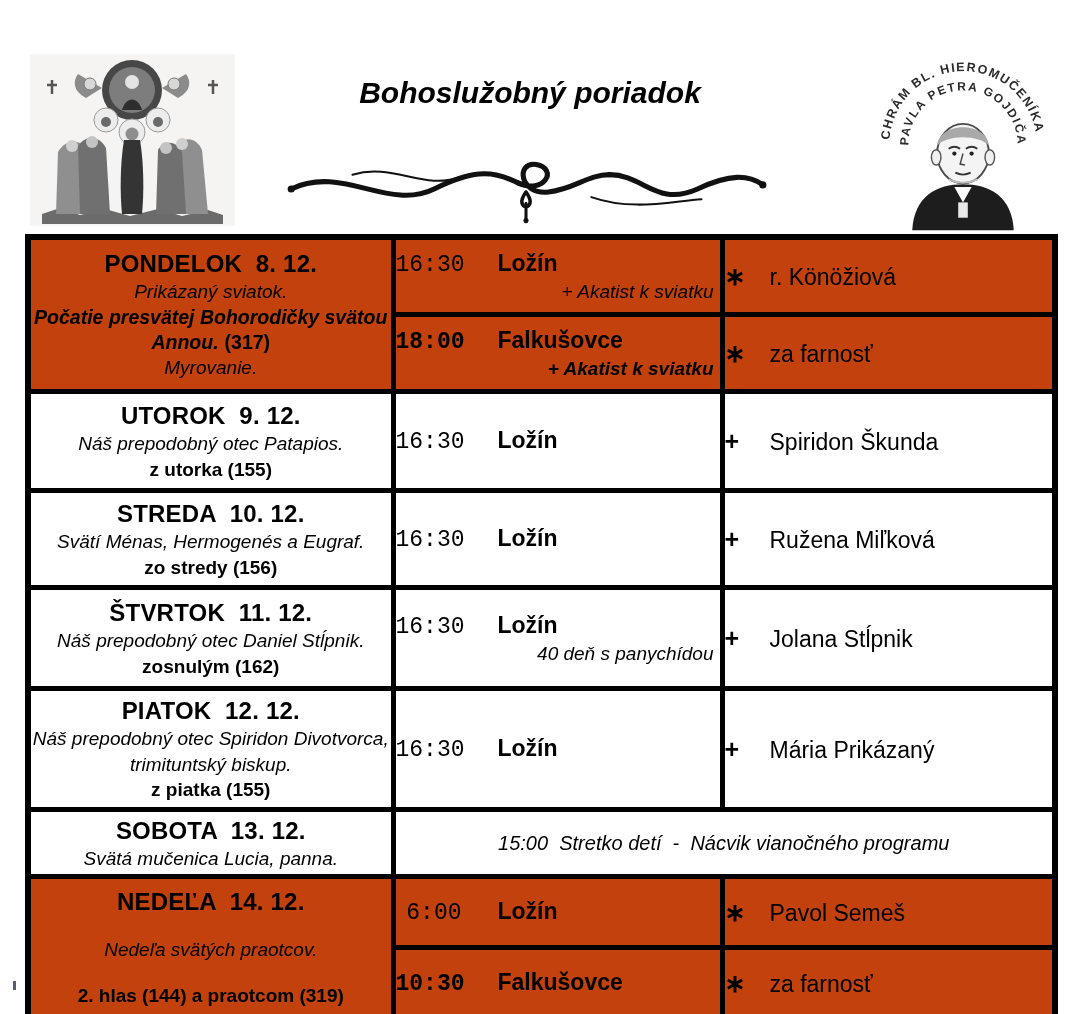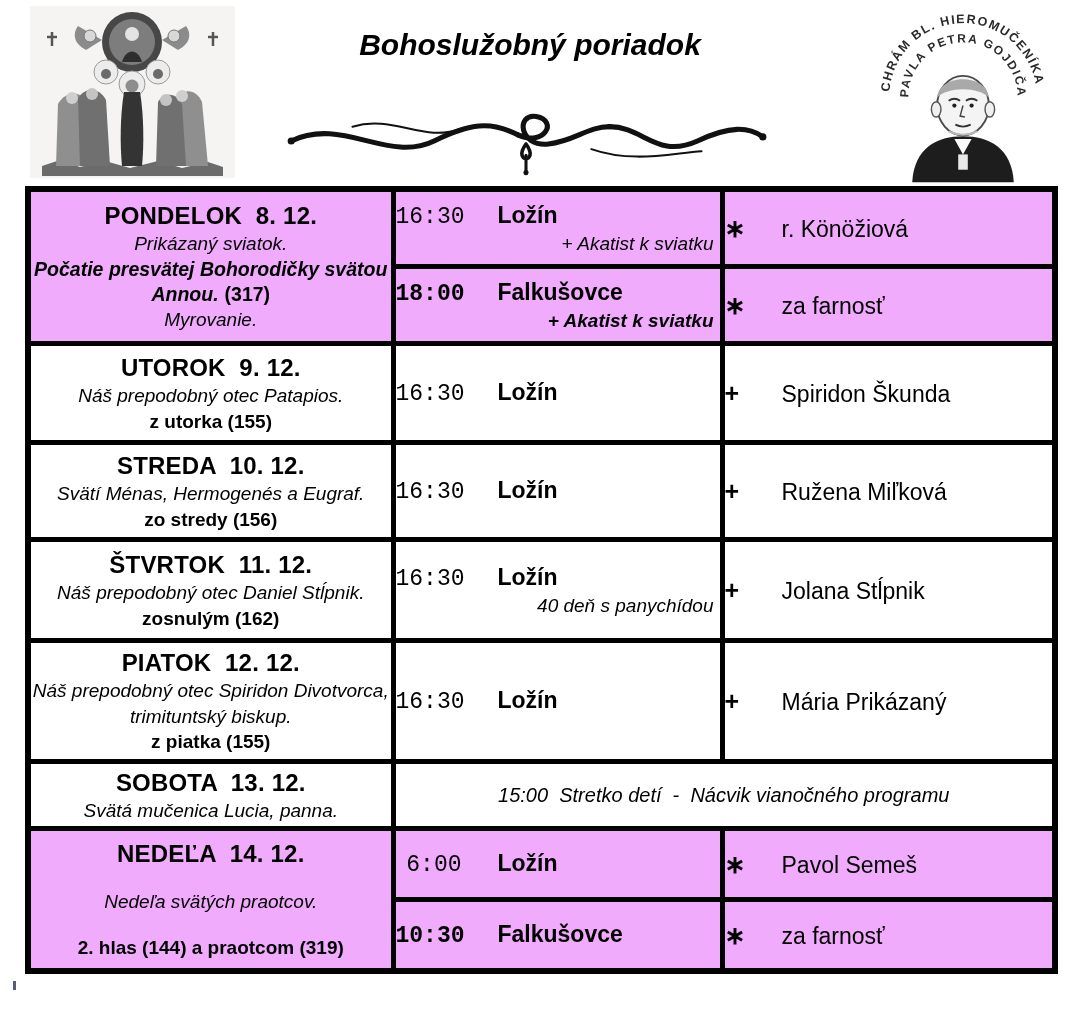--- a/index.html
+++ b/index.html
@@ -1,61 +1,61 @@
 <!DOCTYPE html>
 <html><head>
 <meta charset="utf-8">
 <style>
   html,body{margin:0;padding:0;background:#fff;}
   body{width:1074px;height:1014px;overflow:hidden;position:relative;
        font-family:"Liberation Sans",sans-serif;color:#000;}
 
   
-  .header{position:relative;height:186px;}
+  .header{position:relative;height:186px;margin-top:48px;}
   .icon-wrap{position:absolute;left:30px;top:6px;}
   .title{position:absolute;left:290px;top:28px;width:480px;text-align:center;
          font-weight:bold;font-style:italic;line-height:1.15;}
   .title-l1{font-size:30px;}
   .title-l2{font-size:28px;margin-top:8px;}
   .pre{white-space:pre-wrap;}
   .flourish{position:absolute;left:281px;top:110px;}
   .stamp{position:absolute;left:872px;top:4px;}
   .stamp-t{font-family:"Liberation Sans",sans-serif;font-size:13px;font-weight:bold;
            letter-spacing:1.6px;fill:#2a2a2a;}
   .stamp-t2{font-family:"Liberation Sans",sans-serif;font-size:12.5px;font-weight:bold;
            letter-spacing:1.8px;fill:#2a2a2a;}
 
   
   table.sched{border-collapse:collapse;table-layout:fixed;width:1027px;
               margin-left:25px;border:6px solid #000;}
   table.sched td{border:5px solid #000;padding:0;vertical-align:middle;}
   td.bb-thin{border-bottom-width:2px;}
   td.tb-thin{border-top-width:2px;}
-  .shade{background:#f0abfc;}
+  .shade{background:#c2410c;}
 
   .day{text-align:center;padding:4px 10px;}
   .day-name{font-weight:bold;font-size:24px;line-height:1.3;letter-spacing:0.2px;}
   .fl{font-size:19px;line-height:1.35;}
   .it{font-style:italic;}
   .bi{font-style:italic;font-weight:bold;font-size:19.5px;line-height:1.3;}
   .ref{font-style:normal;font-weight:bold;margin-left:6px;}
 
   .day.spread{height:100%;}
   .spread .gap{margin-top:20px;}
 
   .svc{padding:6px 12px 6px 24px;}
   .svc-main{display:flex;align-items:baseline;font-size:23px;}
   .time{width:66px;text-align:right;flex:none;font-family:Liberation Mono, monospace;}
   .place{margin-left:36px;font-weight:bold;}
   .svc-note{font-style:italic;font-size:19px;text-align:right;padding-right:6px;margin-top:3px;}
   .bold-svc .svc-main,.bold-svc .svc-note{font-weight:bold;}
 
   .int{padding-left:32px;font-size:23px;}
   .sym{display:inline-block;width:30px;font-weight:bold;font-size:25px;}
-  .who{margin-left:27px;}
+  .who{margin-left:15px;}
 
   .event{text-align:center;font-style:italic;font-size:20px;}
 
   .artifact{position:absolute;left:13px;top:981px;width:3px;height:9px;
             background:#39415f;opacity:.85;}
 
   .rA td{height:72px;}   
   .rB td{height:94px;}   
   .rC td{height:92px;}   
   .rD td{height:96px;}   

